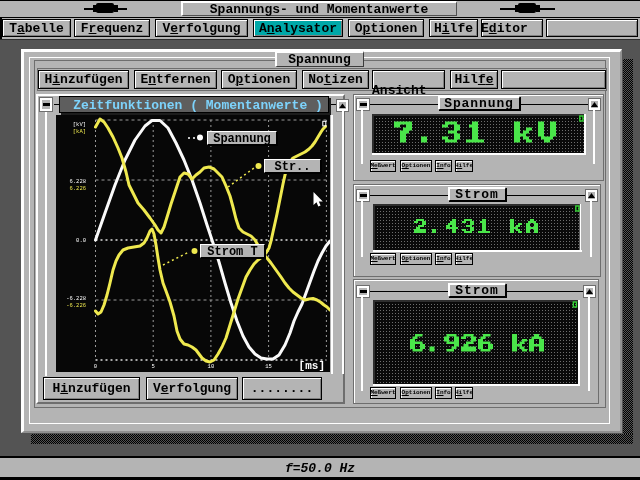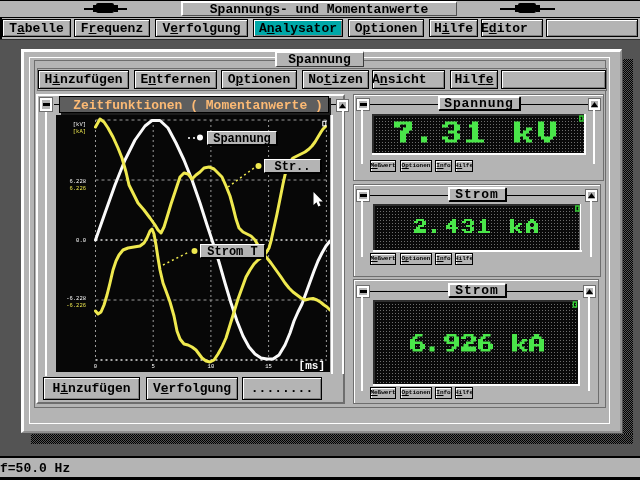--- a/index.html
+++ b/index.html
@@ -55,30 +55,30 @@
 <div class="abs" style="left:37px;top:68px;width:570px;height:23px;background:#b4b4b4;border:1px solid #6e6e6e;"></div>
 <div class="abs key" style="left:38px;top:70px;width:91px;height:19px;"></div>
 <div class="abs t" style="left:38px;top:72px;width:91px;text-align:center;">H<u>i</u>nzufügen</div>
 <div class="abs key" style="left:134px;top:70px;width:83px;height:19px;"></div>
 <div class="abs t" style="left:134px;top:72px;width:83px;text-align:center;">E<u>n</u>tfernen</div>
 <div class="abs key" style="left:221px;top:70px;width:76px;height:19px;"></div>
 <div class="abs t" style="left:221px;top:72px;width:76px;text-align:center;">O<u>p</u>tionen</div>
 <div class="abs key" style="left:302px;top:70px;width:67px;height:19px;"></div>
 <div class="abs t" style="left:302px;top:72px;width:67px;text-align:center;">No<u>t</u>izen</div>
 <div class="abs key" style="left:372px;top:70px;width:73px;height:19px;"></div>
-<div class="abs t" style="left:372px;top:72px;width:50px;text-align:center;">A<u>n</u>sicht</div>
+<div class="abs t" style="left:372px;top:83px;width:50px;text-align:center;">A<u>n</u>sicht</div>
 <div class="abs key" style="left:450px;top:70px;width:48px;height:19px;"></div>
 <div class="abs t" style="left:450px;top:72px;width:48px;text-align:center;">Hil<u>f</u><u>e</u></div>
 <div class="abs key" style="left:501px;top:70px;width:105px;height:19px;"></div>
 <div class="abs raised" style="left:36px;top:94px;width:309px;height:310px;"></div>
 <div class="abs" style="left:40px;top:98px;width:12px;height:13px;background:#b4b4b4;border:2px solid #fff;box-shadow:0 0 0 1px #6e6e6e;"></div>
 <div class="abs" style="left:43px;top:103px;width:7px;height:3px;background:#000;"></div>
 <div class="abs" style="left:54px;top:104px;width:6px;height:1px;background:#000;"></div>
 <div class="abs" style="left:59px;top:96px;width:270px;height:17px;background:#5e5e5e;border:1px solid #000;box-shadow:2px 2px 0 #1c1c1c;"></div>
-<div class="abs t" style="left:59px;top:98px;width:278px;text-align:center;color:#fdba74;">Zeitfunktionen ( Momentanwerte )</div>
+<div class="abs t" style="left:59px;top:98px;width:278px;text-align:center;color:#7dd3fc;">Zeitfunktionen ( Momentanwerte )</div>
 <div class="abs" style="left:331px;top:104px;width:6px;height:1px;background:#000;"></div>
 <div class="abs" style="left:337px;top:100px;width:11px;height:11px;background:#b4b4b4;border:2px solid #fff;box-shadow:0 0 0 1px #6e6e6e;"></div>
 <svg class="abs" style="left:338px;top:101px;" width="9" height="9">
     <path d="M4.5 2.5 L7.8 7 L1.2 7 Z" fill="#000"></path>
   </svg>
 <div class="abs" style="left:45px;top:112px;width:2px;height:264px;background:#fff;"></div>
 <div class="abs" style="left:330.5px;top:115px;width:2px;height:259px;background:#fff;"></div>
 <div class="abs" style="left:342px;top:111px;width:2px;height:263px;background:#fff;"></div>
 <svg class="abs" style="left:56px;top:115px;" width="274" height="257" shape-rendering="crisp-edges">
     <rect width="274" height="257" fill="#070707"></rect>
@@ -237,13 +237,13 @@
 <div class="abs" style="left:370px;top:387px;width:26px;height:12px;background:#b4b4b4;border:1px solid #000;box-shadow:inset 1px 1px 0 #fff;"></div>
 <div class="abs t" style="left:370px;top:389px;width:26px;text-align:center;font-size:6px;letter-spacing:0;"><u>Me</u>ßwert</div>
 <div class="abs" style="left:400px;top:387px;width:32px;height:12px;background:#b4b4b4;border:1px solid #000;box-shadow:inset 1px 1px 0 #fff;"></div>
 <div class="abs t" style="left:400px;top:389px;width:32px;text-align:center;font-size:6px;letter-spacing:0;"><u>Op</u>tionen</div>
 <div class="abs" style="left:435px;top:387px;width:17px;height:12px;background:#b4b4b4;border:1px solid #000;box-shadow:inset 1px 1px 0 #fff;"></div>
 <div class="abs t" style="left:435px;top:389px;width:17px;text-align:center;font-size:6px;letter-spacing:0;"><u>In</u>fo</div>
 <div class="abs" style="left:455px;top:387px;width:18px;height:12px;background:#b4b4b4;border:1px solid #000;box-shadow:inset 1px 1px 0 #fff;"></div>
 <div class="abs t" style="left:455px;top:389px;width:18px;text-align:center;font-size:6px;letter-spacing:0;"><u>Hi</u>lfe</div>
 <div class="abs" style="left:0;top:456px;width:640px;height:2px;background:#000;"></div>
 <div class="abs" style="left:0;top:458px;width:640px;height:19px;background:#b4b4b4;"></div>
-<div class="abs t" style="left:0;top:461px;width:640px;">f=50.0 Hz</div>
+<div class="abs t" style="left:0;top:461px;width:640px;text-align:center;font-style:italic;">f=50.0 Hz</div>
 <div class="abs" style="left:0;top:477px;width:640px;height:3px;background:#000;"></div>
 </body></html>

